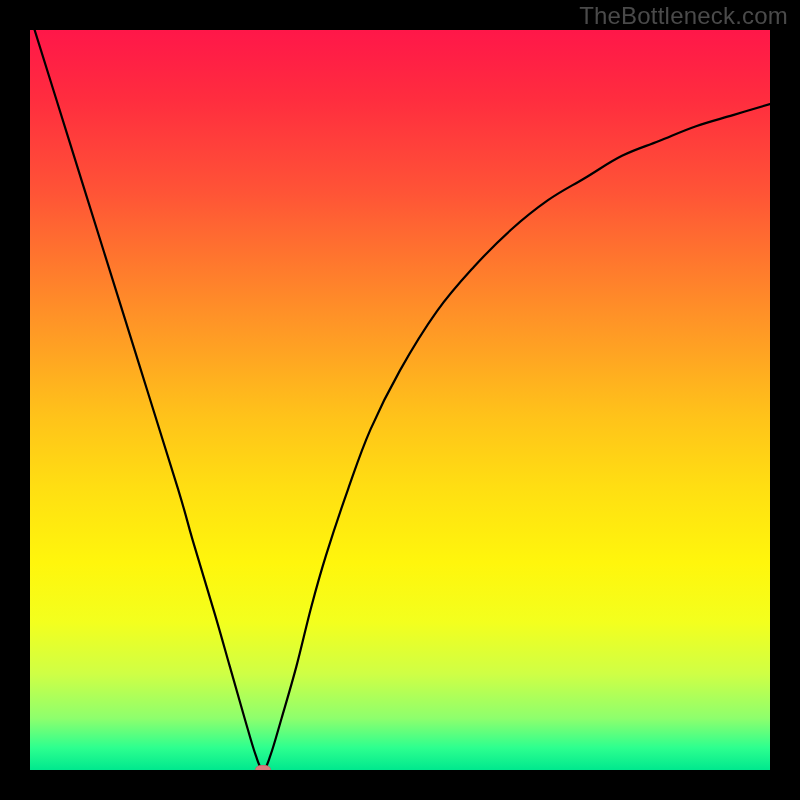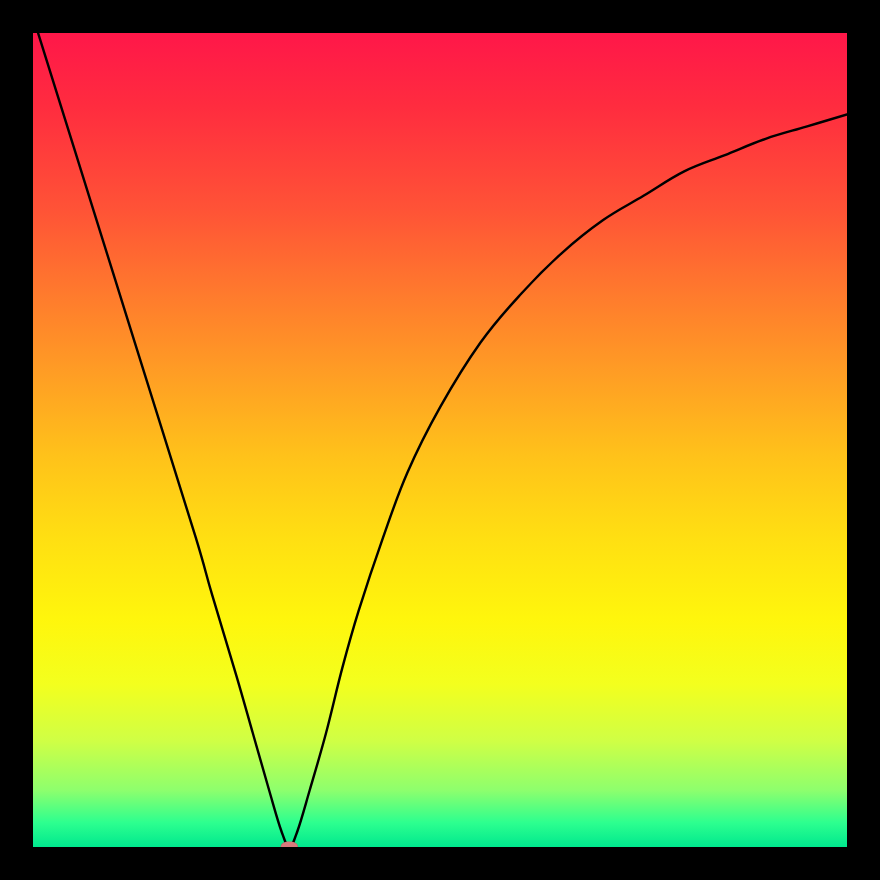--- a/index.html
+++ b/index.html
@@ -74,20 +74,21 @@
     background: #d87a7c;
     border-radius: 50% / 60%;
     transform: translate(-50%, -50%);
     box-shadow: 0 0 0 0.5px rgba(0,0,0,0.15) inset;
   }
 </style>
 </head>
 <body>
 
 <div class="frame">
+  <div class="watermark">TheBottleneck.com</div>
 
   <div class="plot-area">
     <div class="gradient-bg"></div>
 
     <svg class="curve-svg" viewBox="0 0 740 740" preserveAspectRatio="none">
       <path id="curve-path" d="M 0.00 -14.80 C 6.66 6.51, 23.68 60.98, 37.00 103.60 C 50.32 146.22, 60.68 179.38, 74.00 222.00 C 87.32 264.62, 97.68 297.78, 111.00 340.40 C 124.32 383.02, 138.68 428.16, 148.00 458.80 C 157.32 489.44, 156.14 487.96, 162.80 510.60 C 169.46 533.24, 178.34 561.96, 185.00 584.60 C 191.66 607.24, 194.47 617.75, 199.80 636.40 C 205.13 655.05, 209.94 672.22, 214.60 688.20 C 219.26 704.18, 222.37 715.88, 225.70 725.20 C 229.03 734.52, 230.44 740.00, 233.10 740.00 C 235.76 740.00, 237.17 734.52, 240.50 725.20 C 243.83 715.88, 246.94 704.18, 251.60 688.20 C 256.26 672.22, 261.07 656.38, 266.40 636.40 C 271.73 616.42, 275.87 597.18, 281.20 577.20 C 286.53 557.22, 289.34 546.71, 296.00 525.40 C 302.66 504.09, 310.21 481.44, 318.20 458.80 C 326.19 436.16, 331.08 420.91, 340.40 399.60 C 349.72 378.29, 358.01 361.71, 370.00 340.40 C 381.99 319.09, 393.68 299.85, 407.00 281.20 C 420.32 262.55, 430.68 251.45, 444.00 236.80 C 457.32 222.15, 467.68 211.79, 481.00 199.80 C 494.32 187.81, 504.68 179.52, 518.00 170.20 C 531.32 160.88, 541.68 155.99, 555.00 148.00 C 568.32 140.01, 578.68 132.46, 592.00 125.80 C 605.32 119.14, 615.68 116.33, 629.00 111.00 C 642.32 105.67, 652.68 100.86, 666.00 96.20 C 679.32 91.54, 689.68 89.10, 703.00 85.10 C 716.32 81.10, 733.34 76.00, 740.00 74.00" fill="none" stroke="#000" stroke-width="2.2" stroke-linejoin="round" stroke-linecap="round"></path>
     </svg>
 
     <div id="min-marker" class="marker" style="left: 233.1px; top: 740px;"></div>
   </div>

